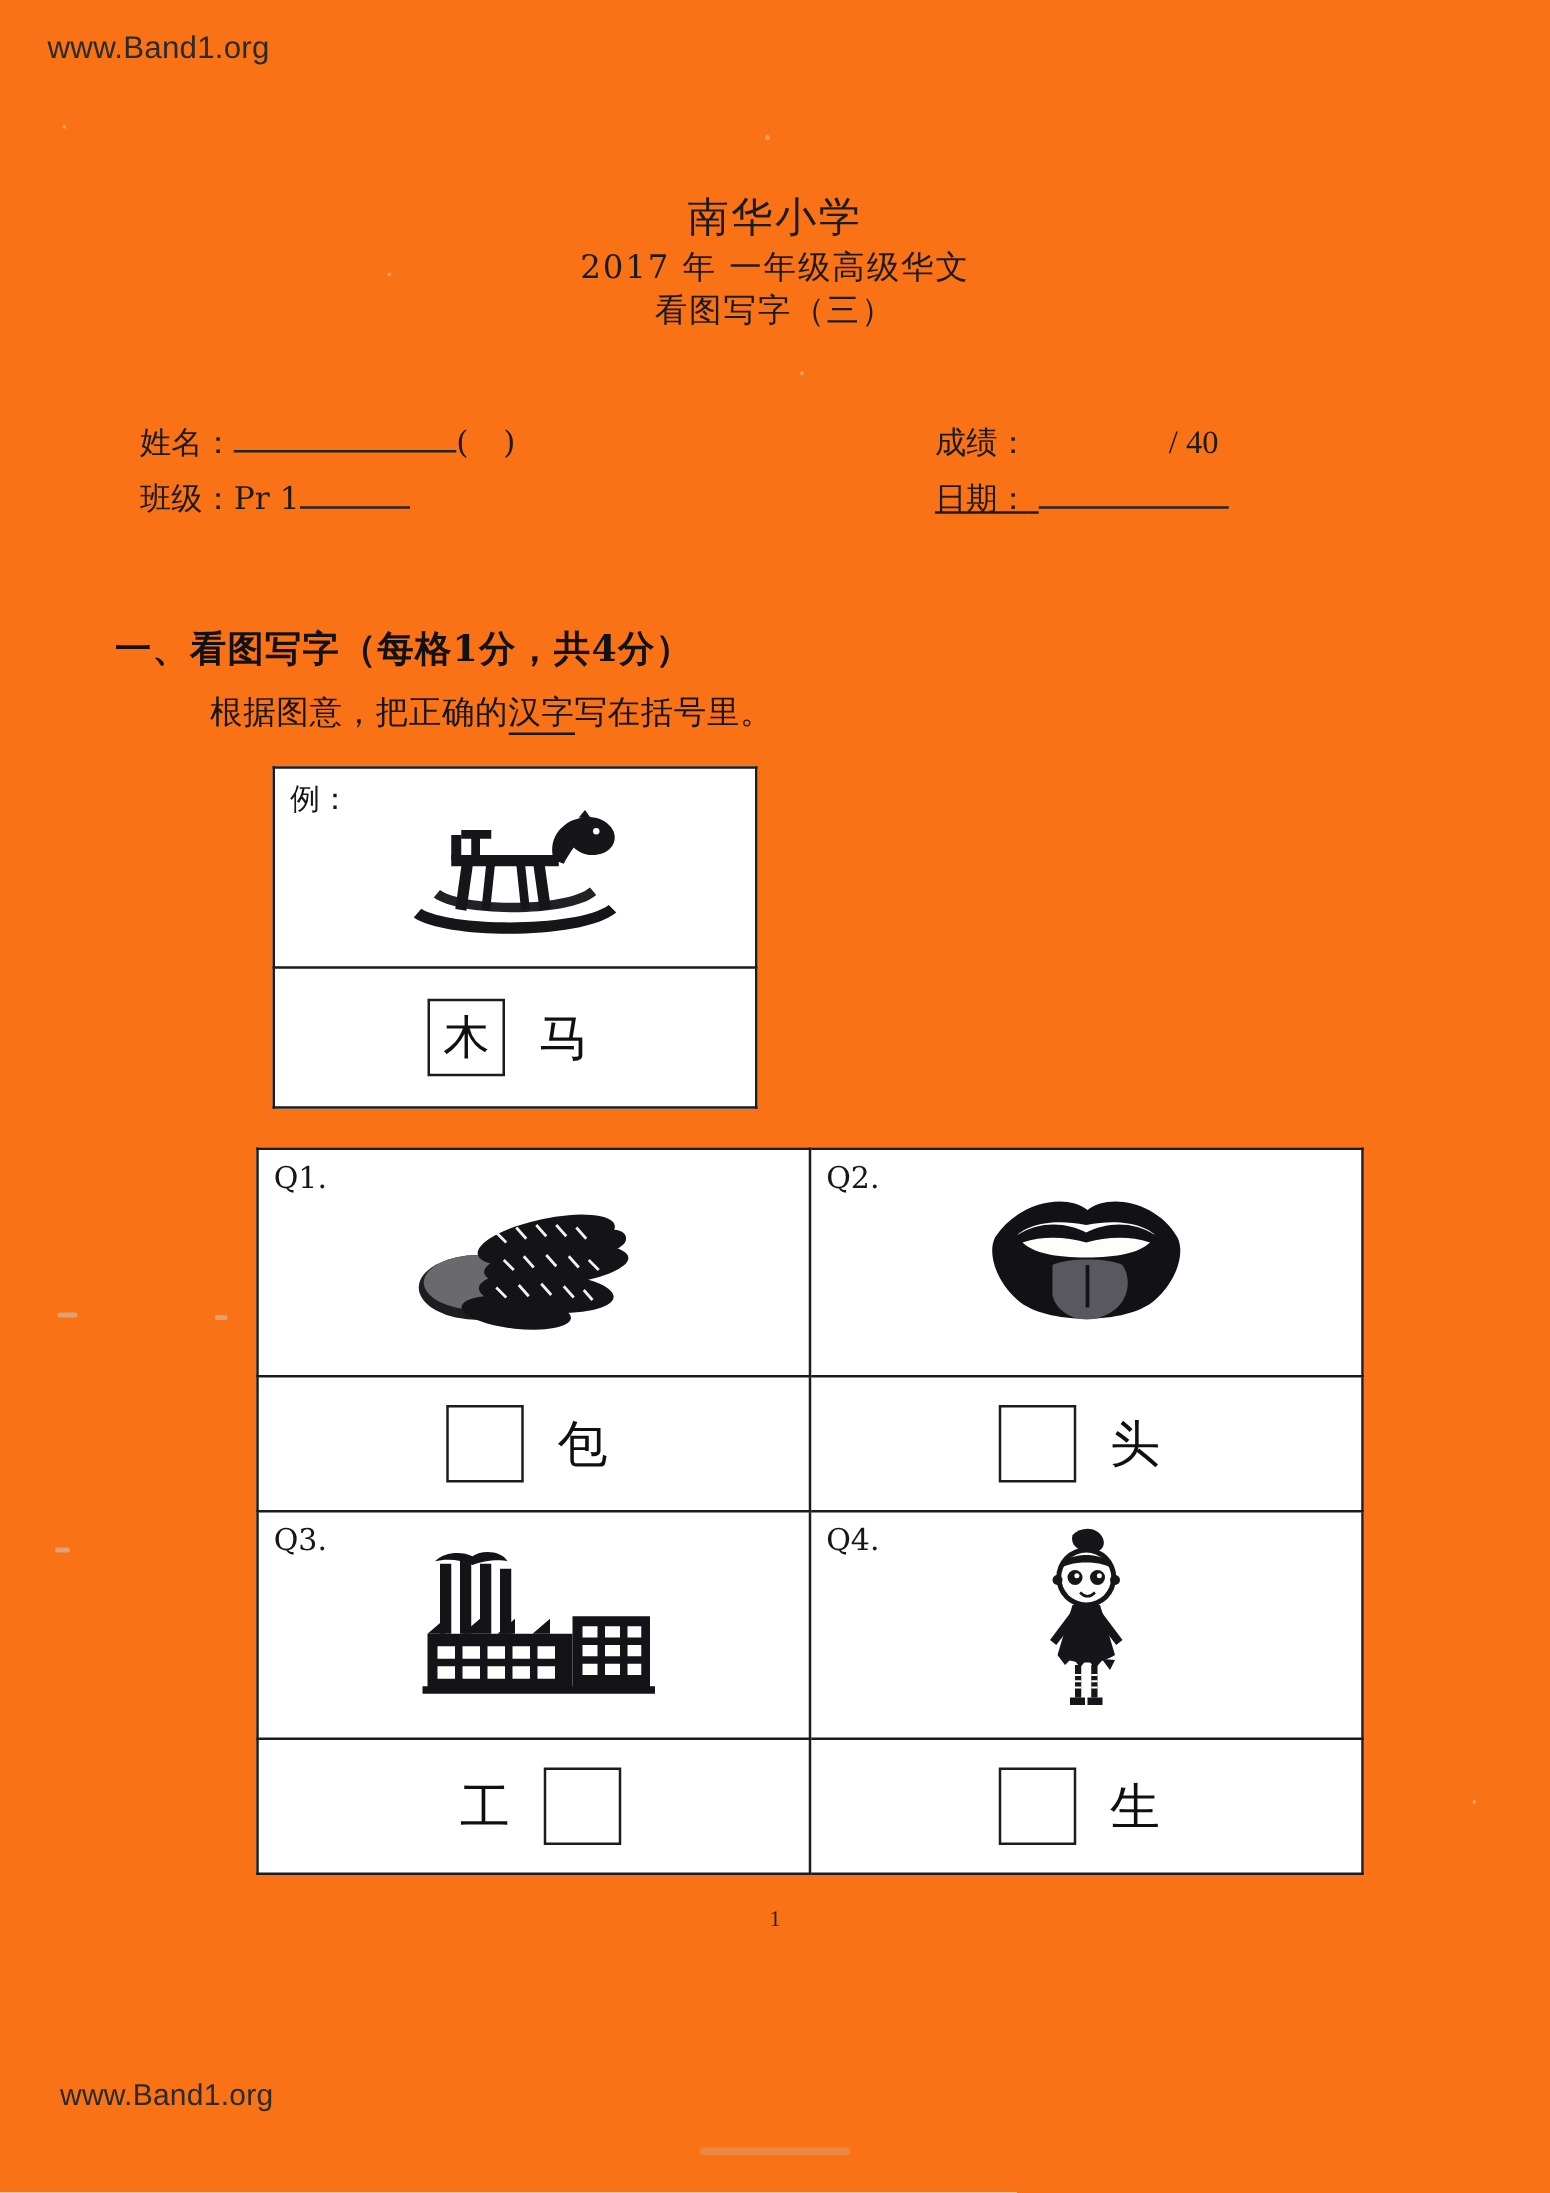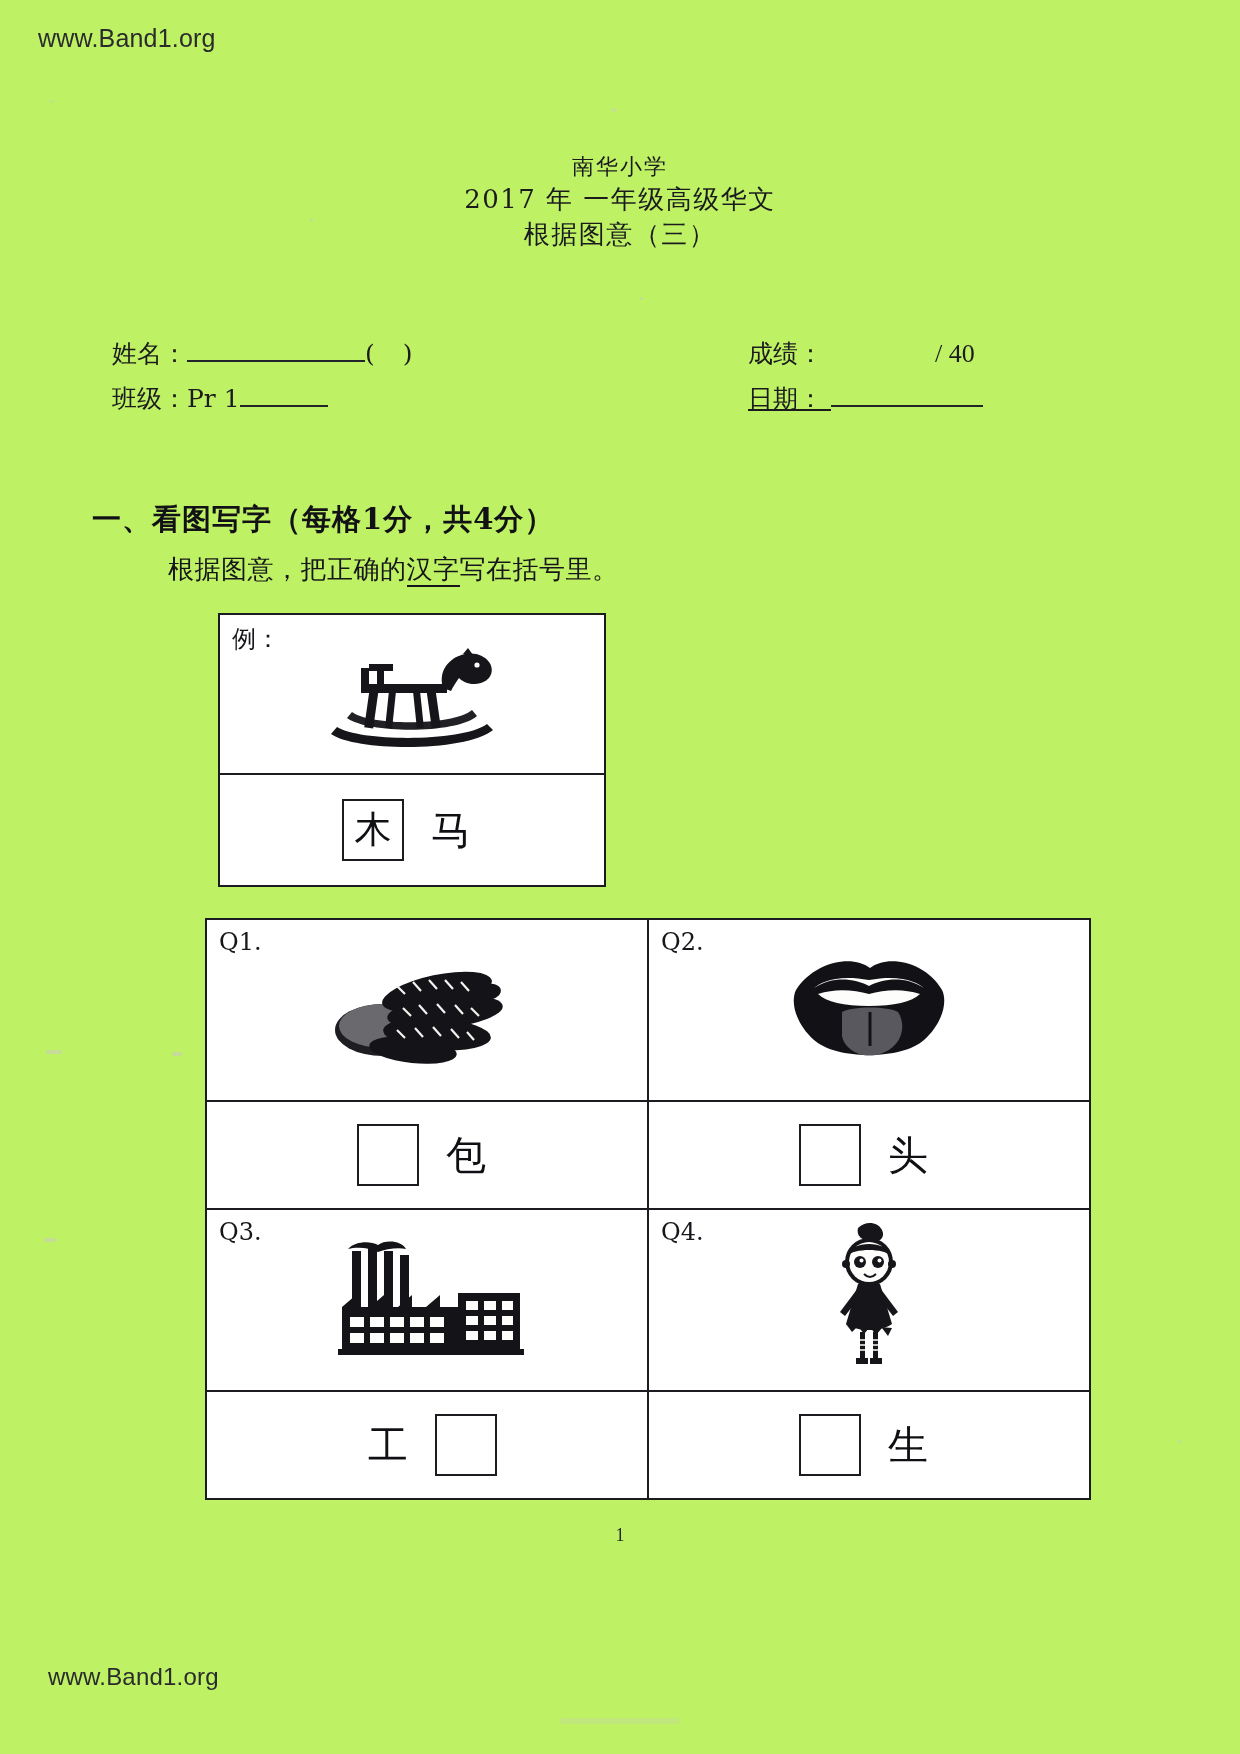--- a/index.html
+++ b/index.html
@@ -12,21 +12,21 @@
     height: 1754px;
     position: relative;
     font-family: "Liberation Serif", serif;
     color: #17171a;
     overflow: hidden;
   }
 
   .page {
     position: absolute;
     inset: 0;
-    background: #bef264;
+    background: #f97316;
   }
 
   
   .speck {
     position: absolute;
     background: #c9c9c4;
     border-radius: 50%;
     opacity: .55;
   }
 
@@ -52,21 +52,21 @@
   .title-block {
     position: absolute;
     left: 0;
     right: 0;
     top: 152px;
     text-align: center;
     line-height: 1.36;
   }
   .title-line {
     font-family: "DejaVu Serif", serif;
-    font-size: 22px;
+    font-size: 33px;
     color: #1b1b1e;
     letter-spacing: 2px;
   }
   .title-line.l2 { font-size: 26px; letter-spacing: 1.5px; text-align: center; }
   .title-line.l3 { font-size: 26px; letter-spacing: 1.5px; }
 
   .form-row {
     position: absolute;
     font-family: "DejaVu Serif", serif;
     font-size: 25px;
@@ -232,21 +232,21 @@
   <div class="speck" style="left:172px;top:1052px;width:10px;height:4px;border-radius:2px;"></div>
   <div class="speck" style="left:44px;top:1238px;width:12px;height:4px;border-radius:2px;"></div>
   <div class="speck" style="left:1178px;top:1440px;width:3px;height:3px;"></div>
   <div class="speck" style="left:560px;top:1718px;width:120px;height:6px;border-radius:3px;opacity:.25;"></div>
 
   <div class="watermark-top">www.Band1.org</div>
 
   <div class="title-block">
     <div class="title-line l1">南华小学</div>
     <div class="title-line l2">2017 年 一年级高级华文</div>
-    <div class="title-line l3">根据图意（三）</div>
+    <div class="title-line l3">看图写字（三）</div>
   </div>
 
   <div class="form-row row1">
     <span>姓名：</span><span class="blank b-name"></span><span>(</span><span class="paren">&nbsp;&nbsp;</span><span>)</span>
   </div>
 
   <div class="form-row row2">
     <span>班级：</span><span>Pr 1</span><span class="blank b-class"></span>
   </div>
 

